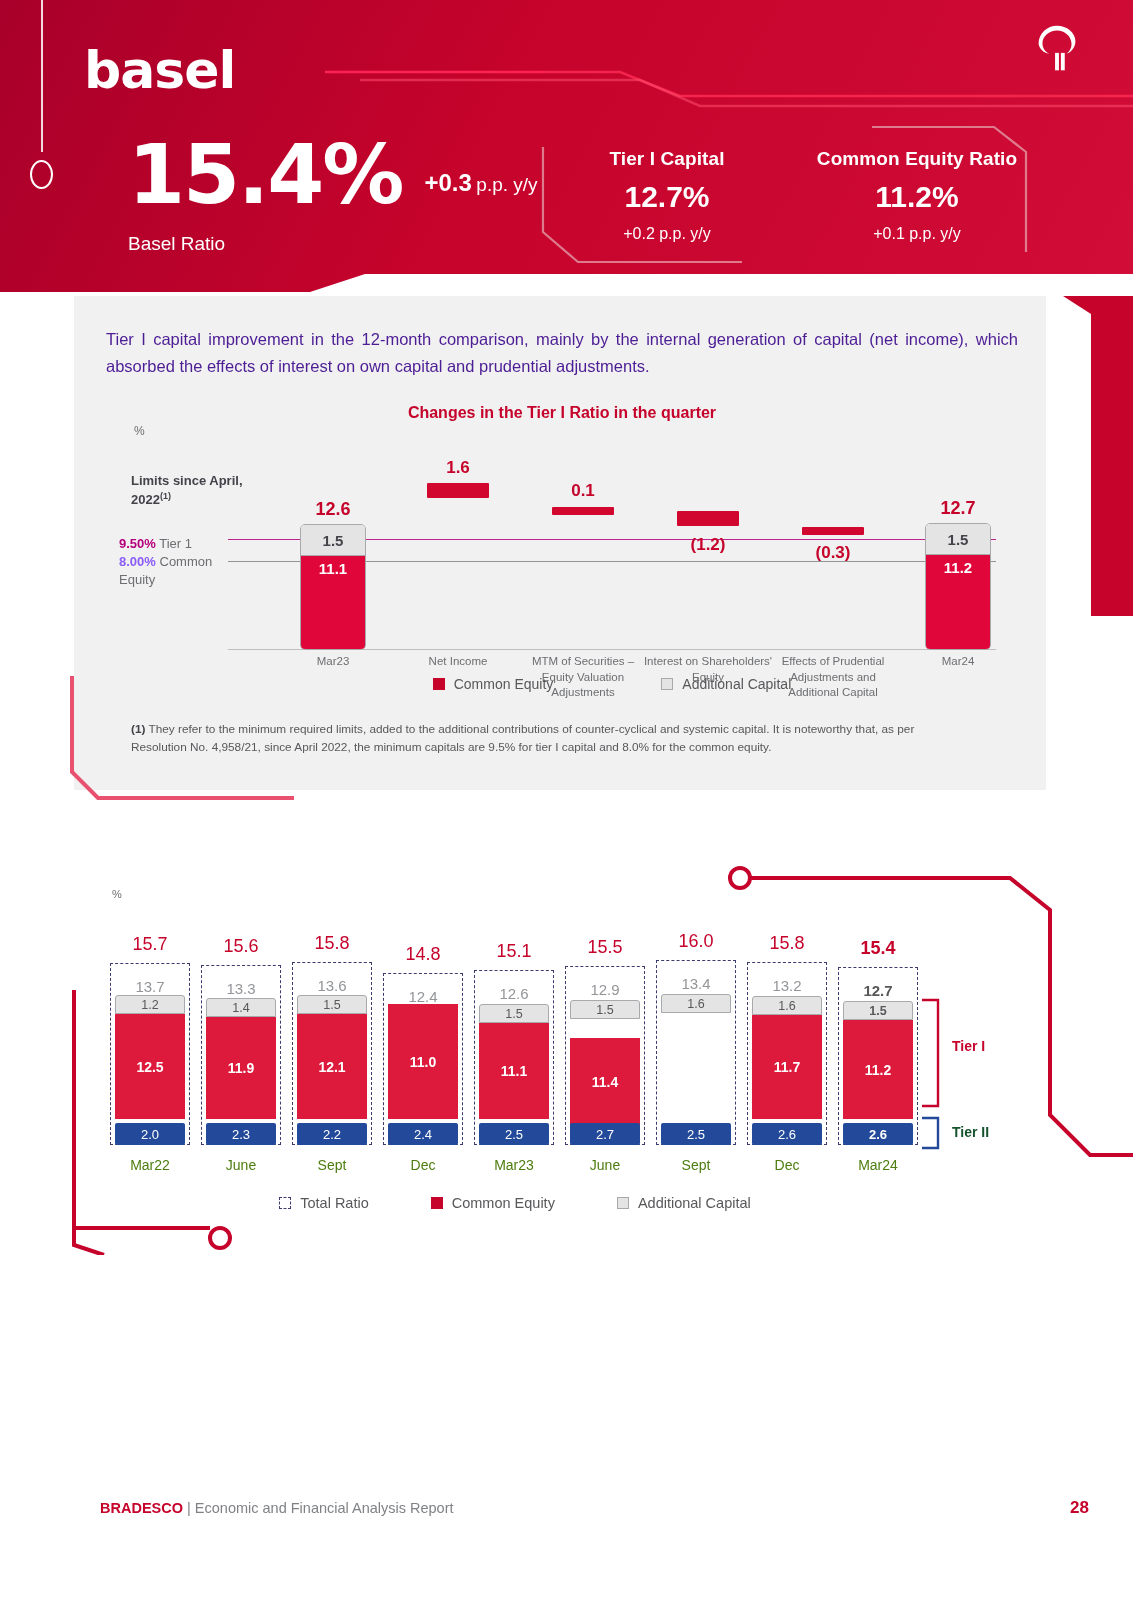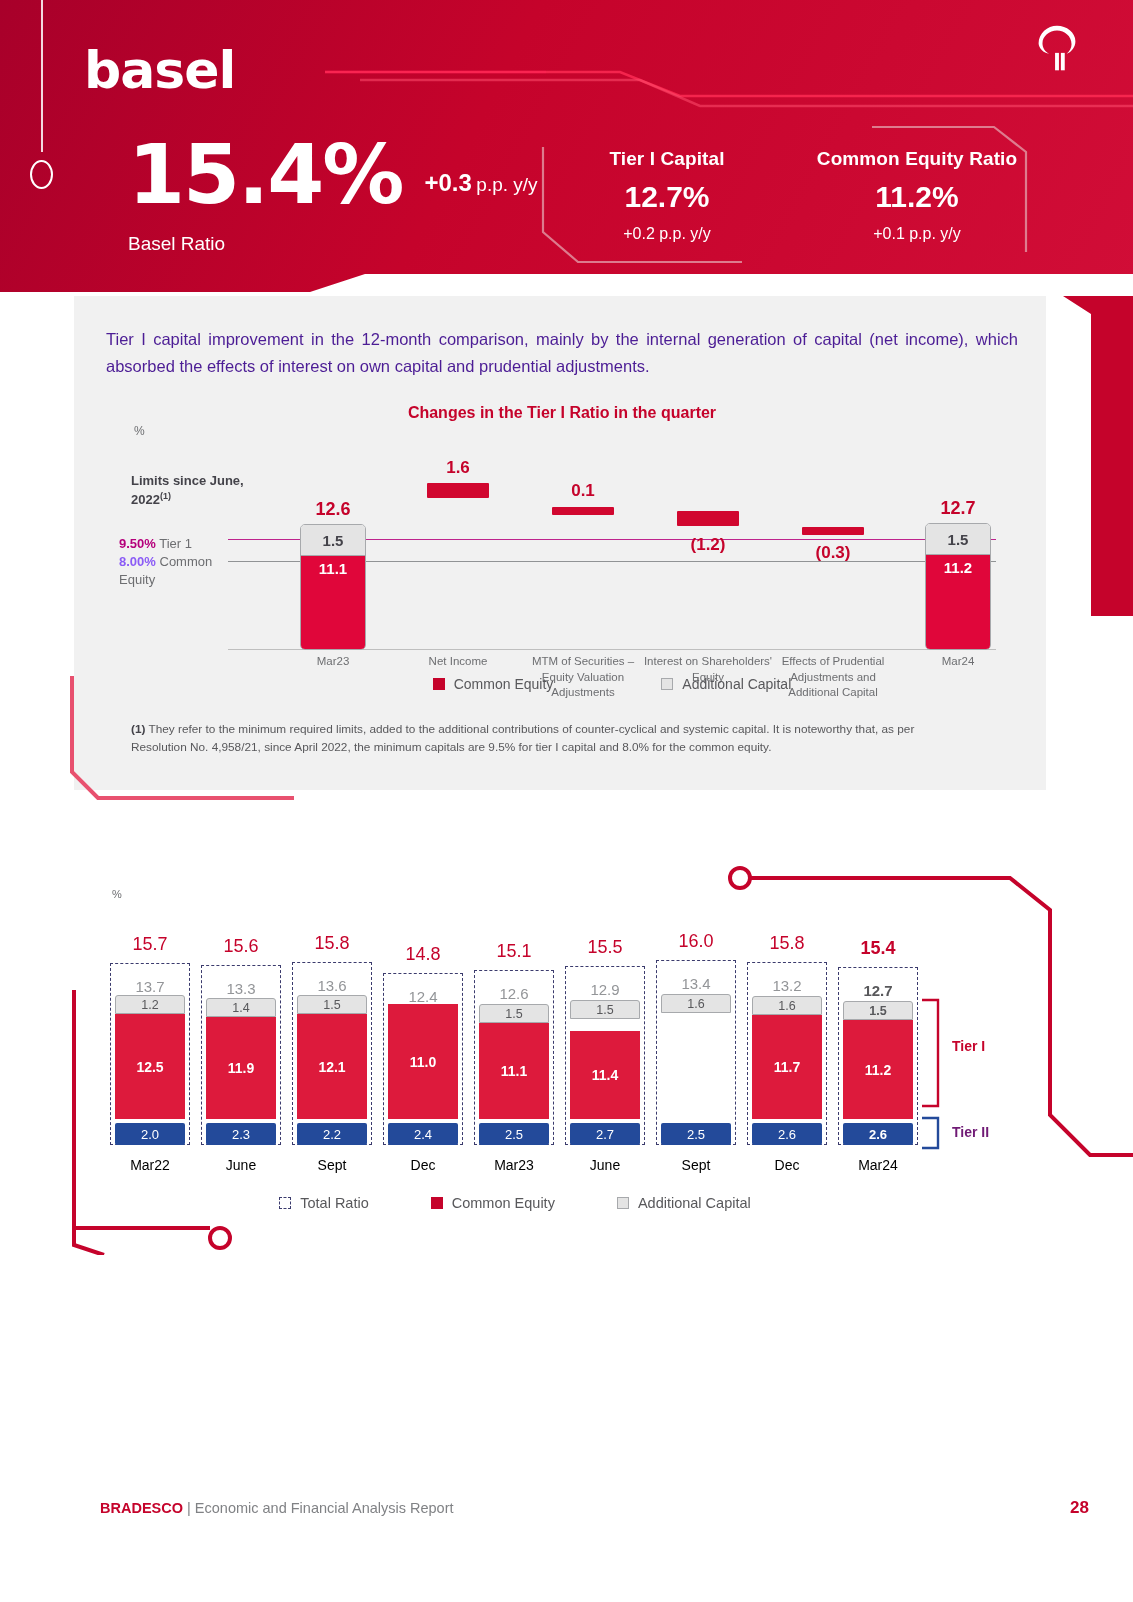--- a/index.html
+++ b/index.html
@@ -168,28 +168,28 @@
     width: 70px; background: #dd1a3c; color: #fff; font-size: 14px; font-weight: bold;
     display: flex; align-items: center; justify-content: center;
   }
   .b-t2 {
     position: absolute; left: 50%; transform: translateX(-50%);
     width: 70px; height: 22px; background: #234a9a; color: #fff; font-size: 13px;
     display: flex; align-items: center; justify-content: center; border-radius: 2px;
   }
   .b-x {
     position: absolute; left: 50%; transform: translateX(-50%);
-    font-size: 14px; color: #000000; white-space: nowrap;
+    font-size: 14px; color: #4d7c0f; white-space: nowrap;
   }
   .bcol.last .b-total, .bcol.last .b-t1, .bcol.last .b-ce, .bcol.last .b-add, .bcol.last .b-t2 { font-weight: bold; }
   .bcol.last .b-t1 { color: #58585b; }
 
   .tier-mark { position: absolute; font-size: 14px; font-weight: bold; }
   #tier1-mark { left: 952px; top: 1038px; color: #c5032b; }
-  #tier2-mark { left: 952px; top: 1124px; color: #701a75; }
+  #tier2-mark { left: 952px; top: 1124px; color: #14532d; }
   .brk { position: absolute; }
 
   .legend2 {
     position: absolute; left: 105px; top: 1195px; width: 820px;
     display: flex; justify-content: center; gap: 62px;
     font-size: 14.5px; color: #58585b;
   }
 
   
   .footer { position: absolute; left: 80px; top: 1500px; font-size: 14.5px; margin-left: 20px; }
@@ -244,21 +244,21 @@
 
   <div class="card"></div>
   <div class="card-notch"></div>
   <svg class="left-bracket" viewBox="0 0 230 140">
     <path d="M6 6 V102 L32 128 H228" stroke="#e8516f" stroke-width="4" fill="none"></path>
   </svg>
 
   <div class="card-text">Tier I capital improvement in the 12-month comparison, mainly by the internal generation of capital (net income), which absorbed the effects of interest on own capital and prudential adjustments.</div>
   <div class="chart1-title">Changes in the Tier I Ratio in the quarter</div>
   <div class="pct1">%</div>
-  <div class="limits-label"><span>Limits since June, 2022</span><sup>(1)</sup></div>
+  <div class="limits-label"><span>Limits since April, 2022</span><sup>(1)</sup></div>
   <div class="limit-t1"><b>9.50%</b> <span>Tier 1</span></div>
   <div class="limit-ce"><b>8.00%</b> <span>Common Equity</span></div>
 
   <div class="wf">
     <div class="wf-axis"></div>
     <div class="wf-line-t1" style="bottom:110px"></div>
     <div class="wf-line-ce" style="bottom:88px"></div>
 
     <div class="wf-col" style="left:40px;width:130px;height:210px">
       <div class="wf-total" style="bottom:130px">12.6</div>
@@ -378,21 +378,21 @@
       <div class="b-ce" style="bottom:26px;height:96px">11.1</div>
       <div class="b-t2" style="bottom:0px">2.5</div>
       <div class="b-x" style="bottom:-28px">Mar23</div>
     </div>
 
     <div class="bcol" style="left:455px;height:230px">
       <div class="b-total" style="bottom:187px">15.5</div>
       <div class="b-dash" style="bottom:0px;height:179px"></div>
       <div class="b-t1" style="bottom:147px">12.9</div>
       <div class="b-add" style="bottom:126px">1.5</div>
-      <div class="b-ce" style="bottom:26px;height:88px">11.4</div>
+      <div class="b-ce" style="bottom:19px;height:88px">11.4</div>
       <div class="b-t2" style="bottom:0px">2.7</div>
       <div class="b-x" style="bottom:-28px">June</div>
     </div>
 
     <div class="bcol" style="left:546px;height:230px">
       <div class="b-total" style="bottom:193px">16.0</div>
       <div class="b-dash" style="bottom:0px;height:185px"></div>
       <div class="b-t1" style="bottom:153px">13.4</div>
       <div class="b-add" style="bottom:132px">1.6</div>
       <div class="b-t2" style="bottom:0px">2.5</div>

